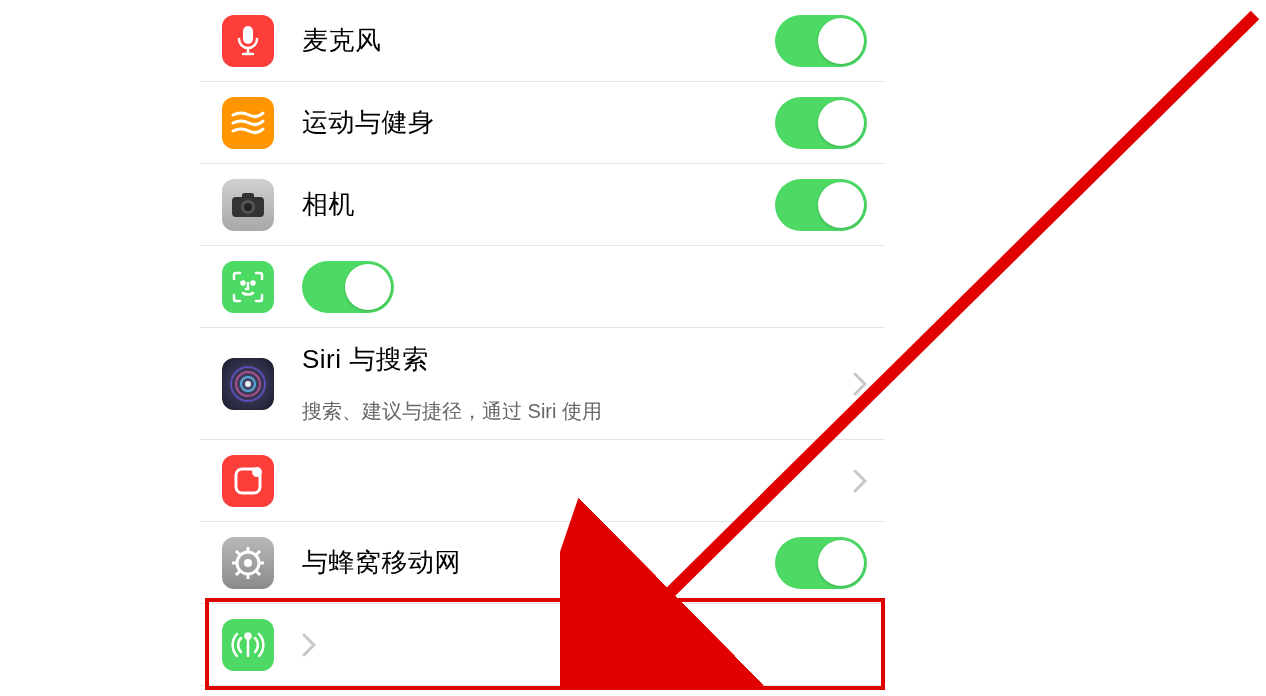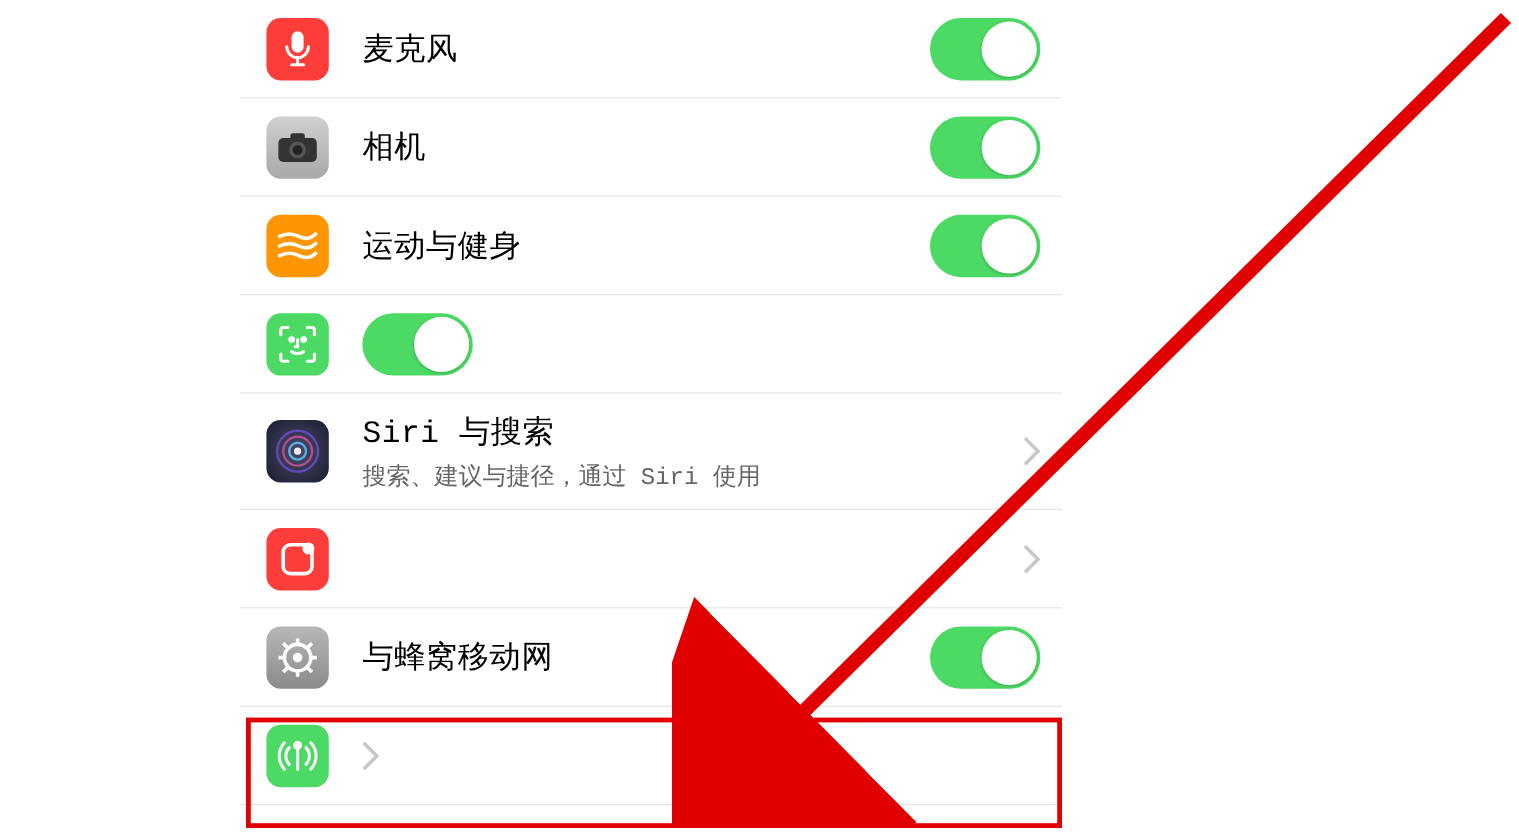--- a/index.html
+++ b/index.html
@@ -34,32 +34,31 @@
       display: flex;
       align-items: center;
       justify-content: center;
     }
     .text-col {
       flex: 1;
       display: flex;
       flex-direction: column;
       justify-content: flex-start;
       gap: 4px;
-      font-family: Liberation Mono, monospace;
     }
     .label {
       font-size: 26px;
       color: #000;
       font-weight: 400;
       letter-spacing: 0.5px;
     }
     .sublabel {
       font-size: 20px;
       color: #666;
-      margin-top: 2px;
+      margin-top: 17px;
     }
     .control {
       flex: 0 0 auto;
       margin-right: 18px;
       display: flex;
       align-items: center;
     }
     .toggle {
       width: 92px;
       height: 52px;
@@ -119,46 +118,46 @@
     </div>
     <div class="text-col">
       <span class="label">麦克风</span>
     </div>
     <div class="control">
       <div class="toggle"></div>
     </div>
   </div>
 
   <div class="row">
+    <div class="icon-box" style="background:#ff9500;">
+      <svg width="34" height="28" viewBox="0 0 34 28" fill="none">
+        <path d="M2 6 Q10 2 18 6 Q26 10 32 4" stroke="#fff" stroke-width="3" stroke-linecap="round" fill="none"></path>
+        <path d="M2 14 Q10 10 18 14 Q26 18 32 12" stroke="#fff" stroke-width="3" stroke-linecap="round" fill="none"></path>
+        <path d="M2 22 Q10 18 18 22 Q26 26 32 20" stroke="#fff" stroke-width="3" stroke-linecap="round" fill="none"></path>
+      </svg>
+    </div>
+    <div class="text-col">
+      <span class="label">运动与健身</span>
+    </div>
+    <div class="control">
+      <div class="toggle"></div>
+    </div>
+  </div>
+
+  <div class="row">
     <div class="icon-box" style="background:linear-gradient(#d0d0d0,#a8a8a8);">
       <svg width="36" height="28" viewBox="0 0 36 28" fill="none">
         <rect x="2" y="6" width="32" height="20" rx="4" fill="#333"></rect>
         <rect x="12" y="2" width="12" height="6" rx="2" fill="#333"></rect>
         <circle cx="18" cy="16" r="7" fill="#555"></circle>
         <circle cx="18" cy="16" r="4" fill="#222"></circle>
       </svg>
     </div>
     <div class="text-col">
       <span class="label">相机</span>
-    </div>
-    <div class="control">
-      <div class="toggle"></div>
-    </div>
-  </div>
-
-  <div class="row">
-    <div class="icon-box" style="background:#ff9500;">
-      <svg width="34" height="28" viewBox="0 0 34 28" fill="none">
-        <path d="M2 6 Q10 2 18 6 Q26 10 32 4" stroke="#fff" stroke-width="3" stroke-linecap="round" fill="none"></path>
-        <path d="M2 14 Q10 10 18 14 Q26 18 32 12" stroke="#fff" stroke-width="3" stroke-linecap="round" fill="none"></path>
-        <path d="M2 22 Q10 18 18 22 Q26 26 32 20" stroke="#fff" stroke-width="3" stroke-linecap="round" fill="none"></path>
-      </svg>
-    </div>
-    <div class="text-col">
-      <span class="label">运动与健身</span>
     </div>
     <div class="control">
       <div class="toggle"></div>
     </div>
   </div>
 
   <div class="row">
     <div class="icon-box" style="background:#4cd964;">
       <svg width="36" height="36" viewBox="0 0 36 36" fill="none" stroke="#fff" stroke-width="2.5" stroke-linecap="round">
         <path d="M4 10V6a2 2 0 0 1 2-2h4M26 4h4a2 2 0 0 1 2 2v4M32 26v4a2 2 0 0 1-2 2h-4M10 32H6a2 2 0 0 1-2-2v-4"></path>

